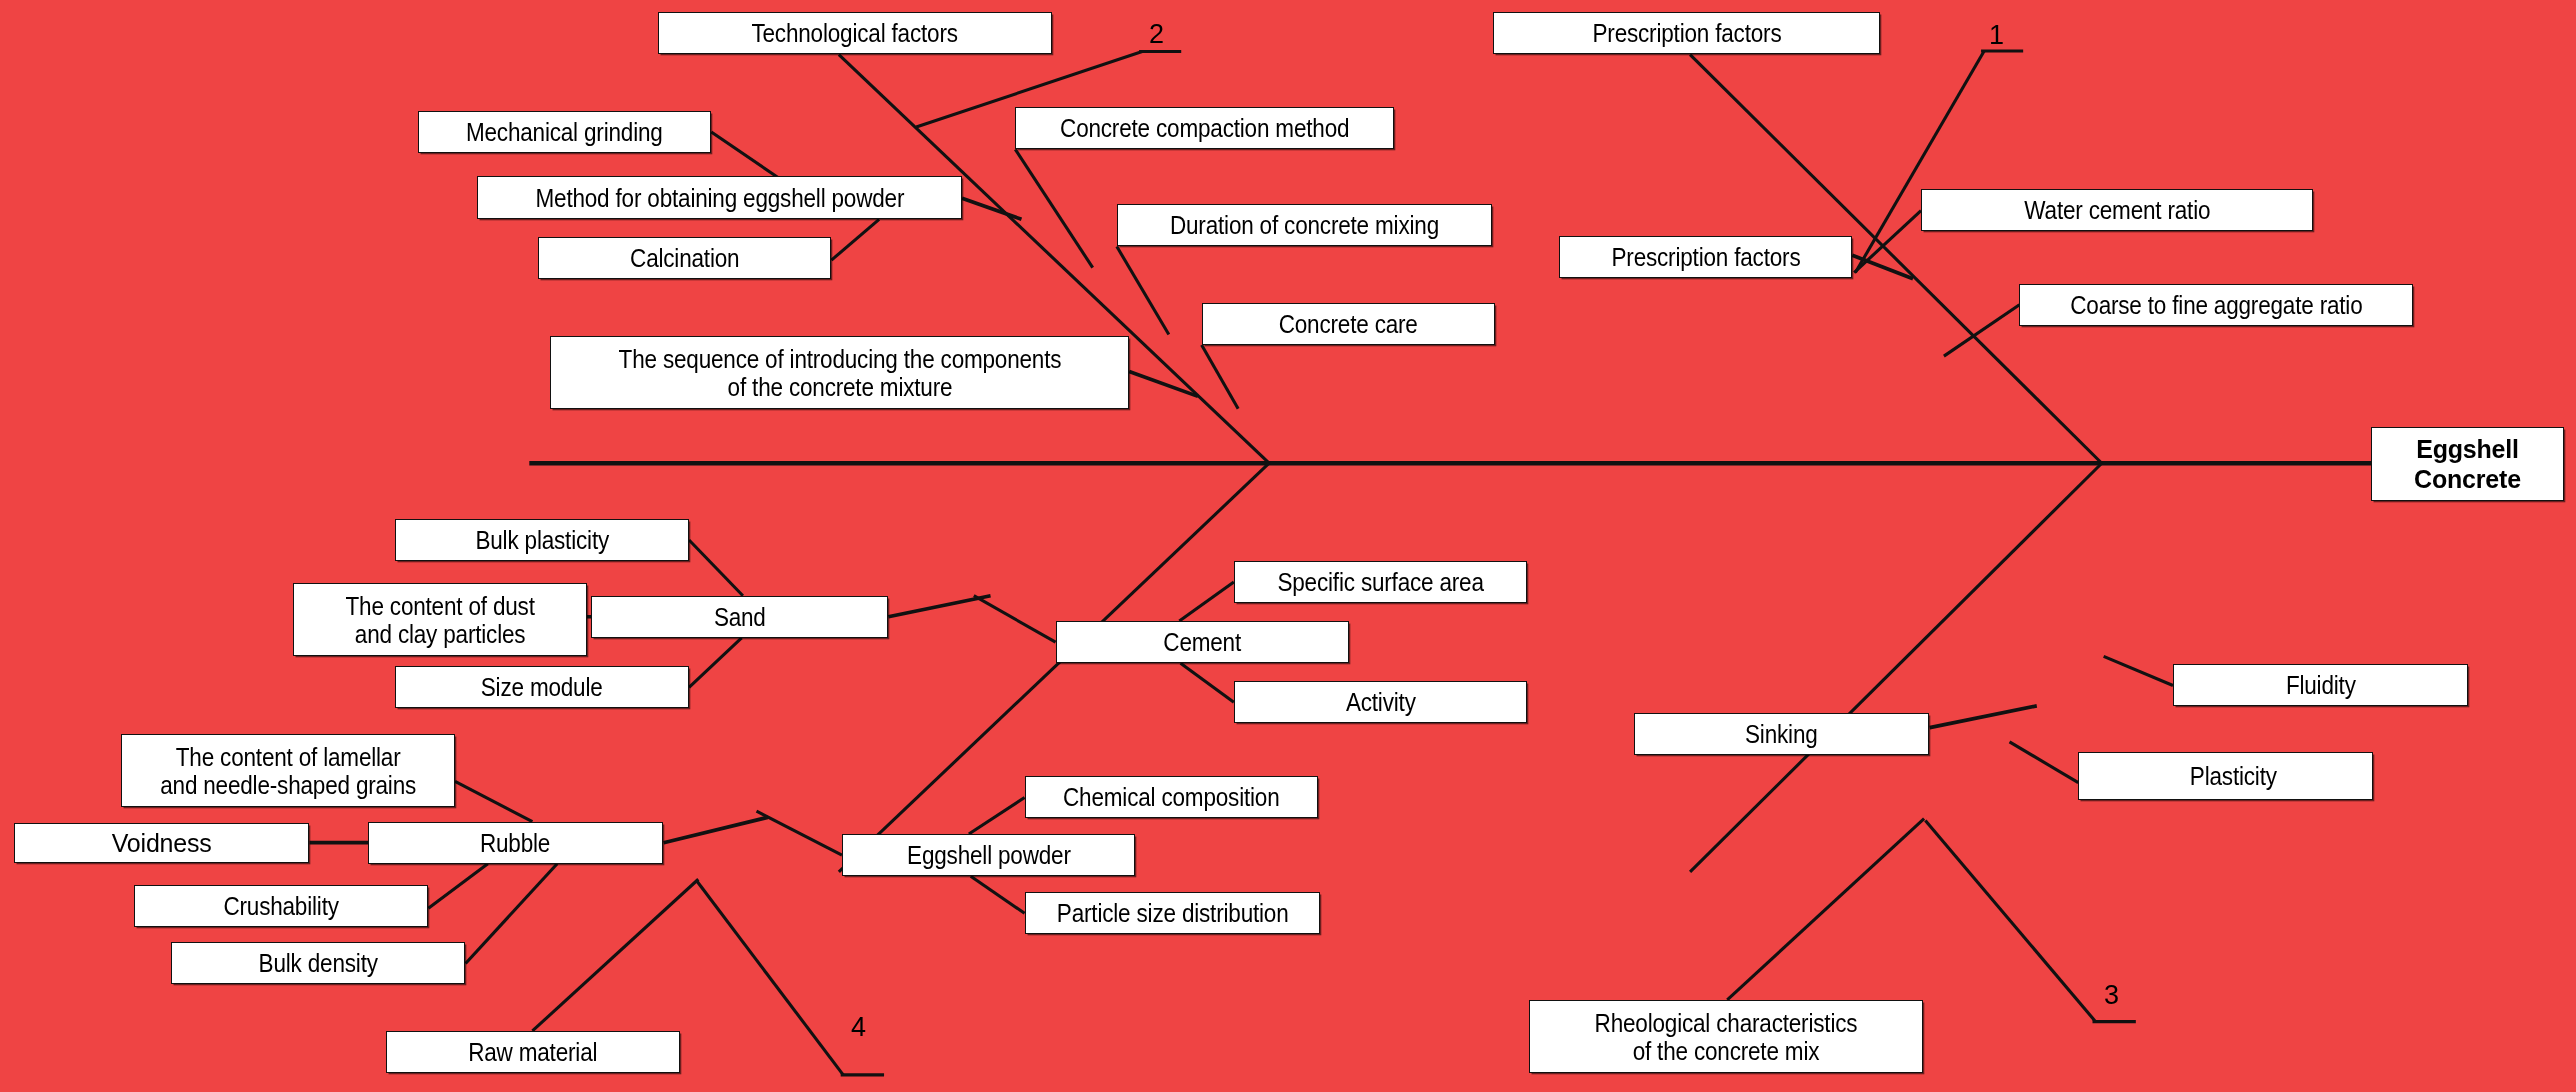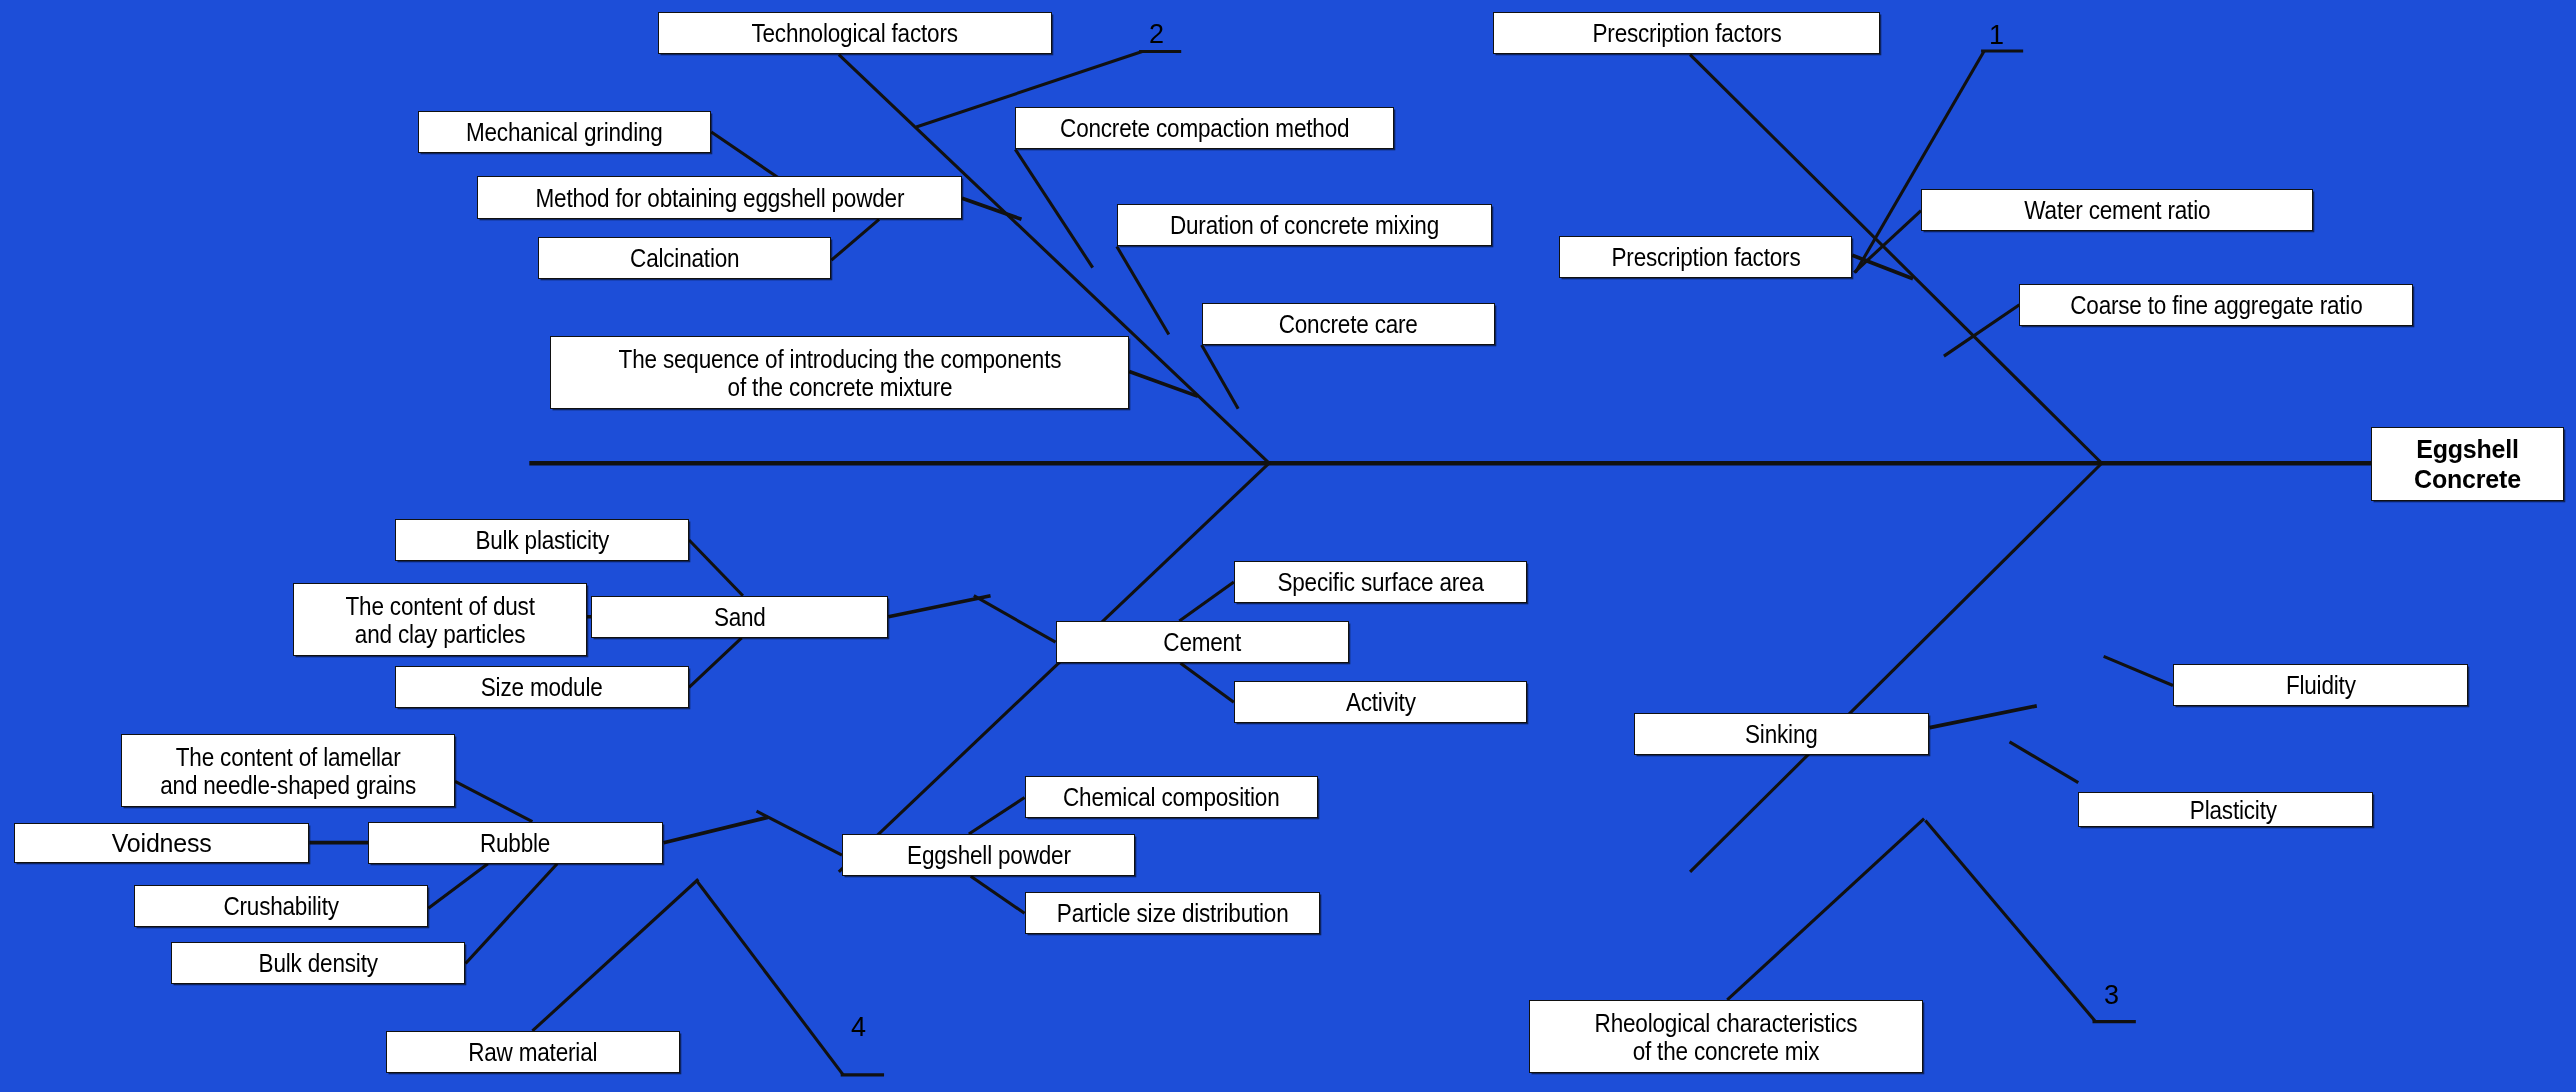--- a/index.html
+++ b/index.html
@@ -1,17 +1,17 @@
 <!DOCTYPE html>
 <html style="font-size:10px"><head>
 <meta charset="utf-8">
 <style>
   html,body{margin:0;padding:0;background:#ffffff;}
   body{font-family:"Liberation Sans", sans-serif;}
-  #stage{position:relative;width:2576px;height:1093px;background:#1d4ed8;overflow:hidden;}
+  #stage{position:relative;width:2576px;height:1093px;background:#ef4444;overflow:hidden;}
   svg#lines{position:absolute;left:0;top:0;width:2576px;height:1093px;pointer-events:none;}
   svg#lines line, svg#lines path{stroke:#111;fill:none;}
 
   
   .nbox{
     position:absolute;
     box-sizing:border-box;
     background:#ffffff;
     border:1.9px solid #111;
     display:flex;
@@ -146,21 +146,21 @@
       <div class="nbox" style="left: 171px; top: 942px; width: 294px; height: 42px;"><span class="txt">Bulk density</span></div>
       <div class="nbox" style="left: 386px; top: 1031px; width: 294px; height: 42px;"><span class="txt">Raw material</span></div>
       <div class="nbox" style="left: 1234px; top: 561px; width: 293px; height: 42px;"><span class="txt">Specific surface area</span></div>
       <div class="nbox" style="left: 1056px; top: 621px; width: 293px; height: 42px;"><span class="txt">Cement</span></div>
       <div class="nbox" style="left: 1234px; top: 681px; width: 293px; height: 42px;"><span class="txt">Activity</span></div>
       <div class="nbox" style="left: 1025px; top: 776px; width: 293px; height: 42px;"><span class="txt">Chemical composition</span></div>
       <div class="nbox" style="left: 842px; top: 834px; width: 293px; height: 42px;"><span class="txt">Eggshell powder</span></div>
       <div class="nbox" style="left: 1025px; top: 892px; width: 295px; height: 42px;"><span class="txt">Particle size distribution</span></div>
       <div class="nbox" style="left: 2173px; top: 664px; width: 295px; height: 42px;"><span class="txt">Fluidity</span></div>
       <div class="nbox" style="left: 1634px; top: 713px; width: 295px; height: 42px;"><span class="txt">Sinking</span></div>
-      <div class="nbox" style="left: 2078px; top: 792px; width: 295px; height: 35px; padding-left: 16px;"><span class="txt">Plasticity</span></div>
+      <div class="nbox" style="left: 2078px; top: 752px; width: 295px; height: 48px; padding-left: 16px;"><span class="txt">Plasticity</span></div>
       <div class="nbox" style="left: 1529px; top: 1000px; width: 394px; height: 73px;"><span class="txt">Rheological characteristics
 of the concrete mix</span></div>
       <div class="nbox wideglyph headbox" style="left: 2371px; top: 427px; width: 193px; height: 74px; font-weight: bold;"><span class="txt">Eggshell
 Concrete</span></div>
     </div>
 
   <div id="numlabels">
       <div class="numlab" style="left: 1989px; top: 20px;">1</div>
       <div class="numlab" style="left: 1149px; top: 18.6px;">2</div>
       <div class="numlab" style="left: 2104px; top: 980px;">3</div>

